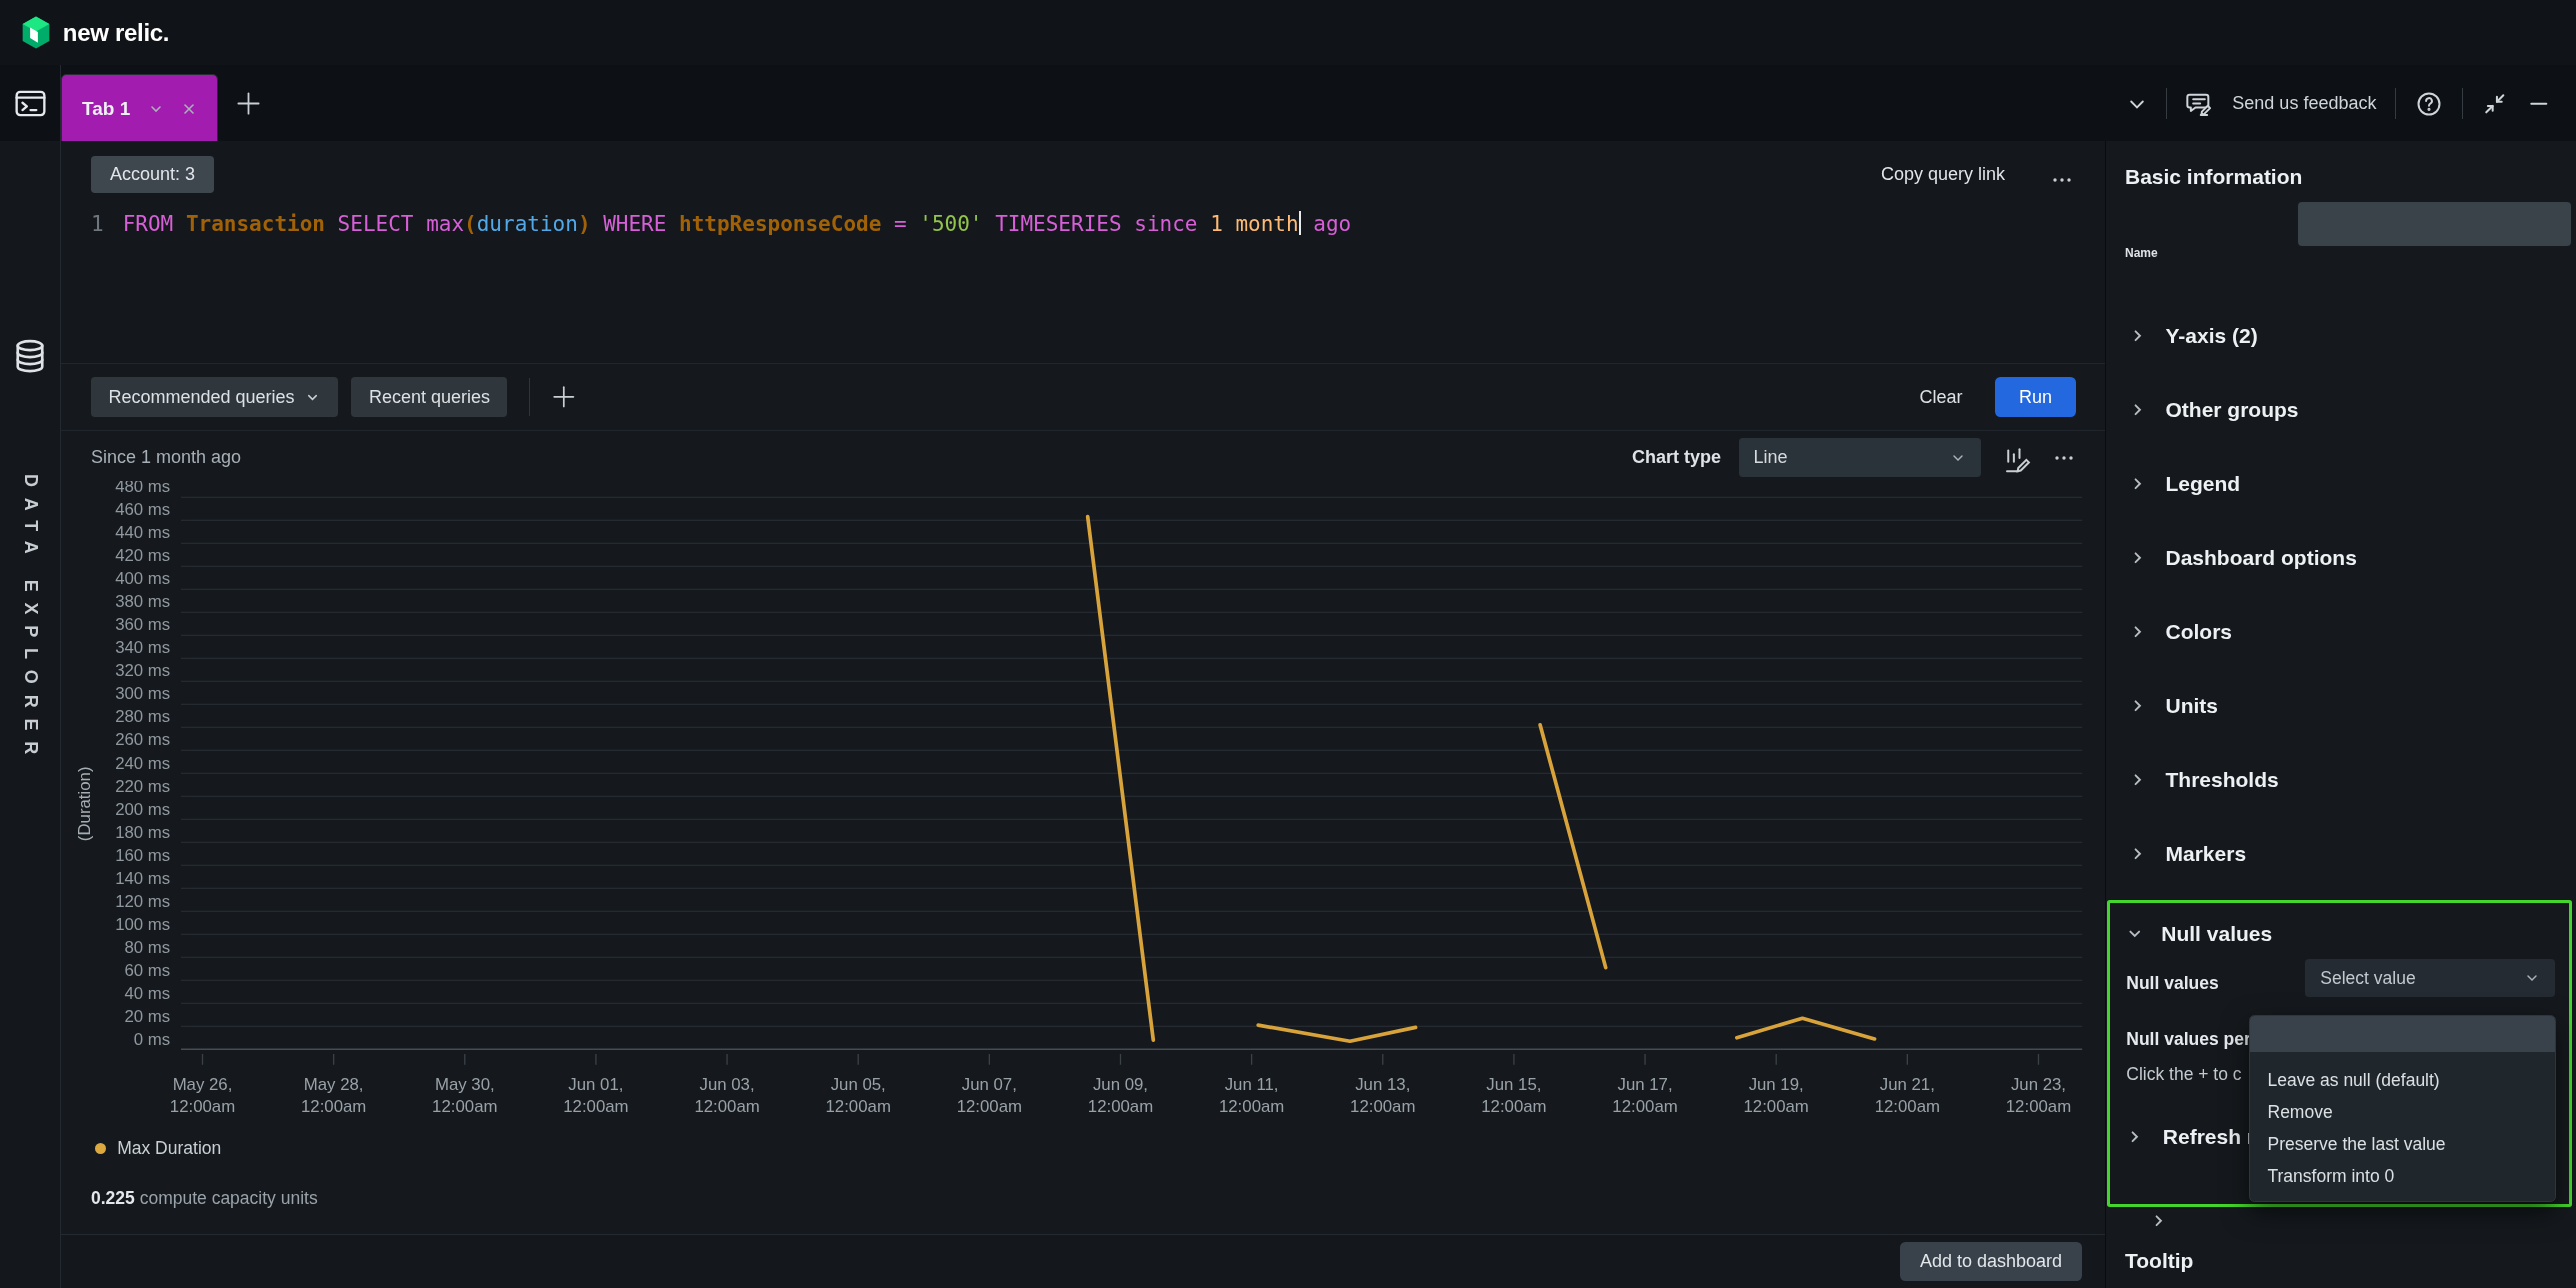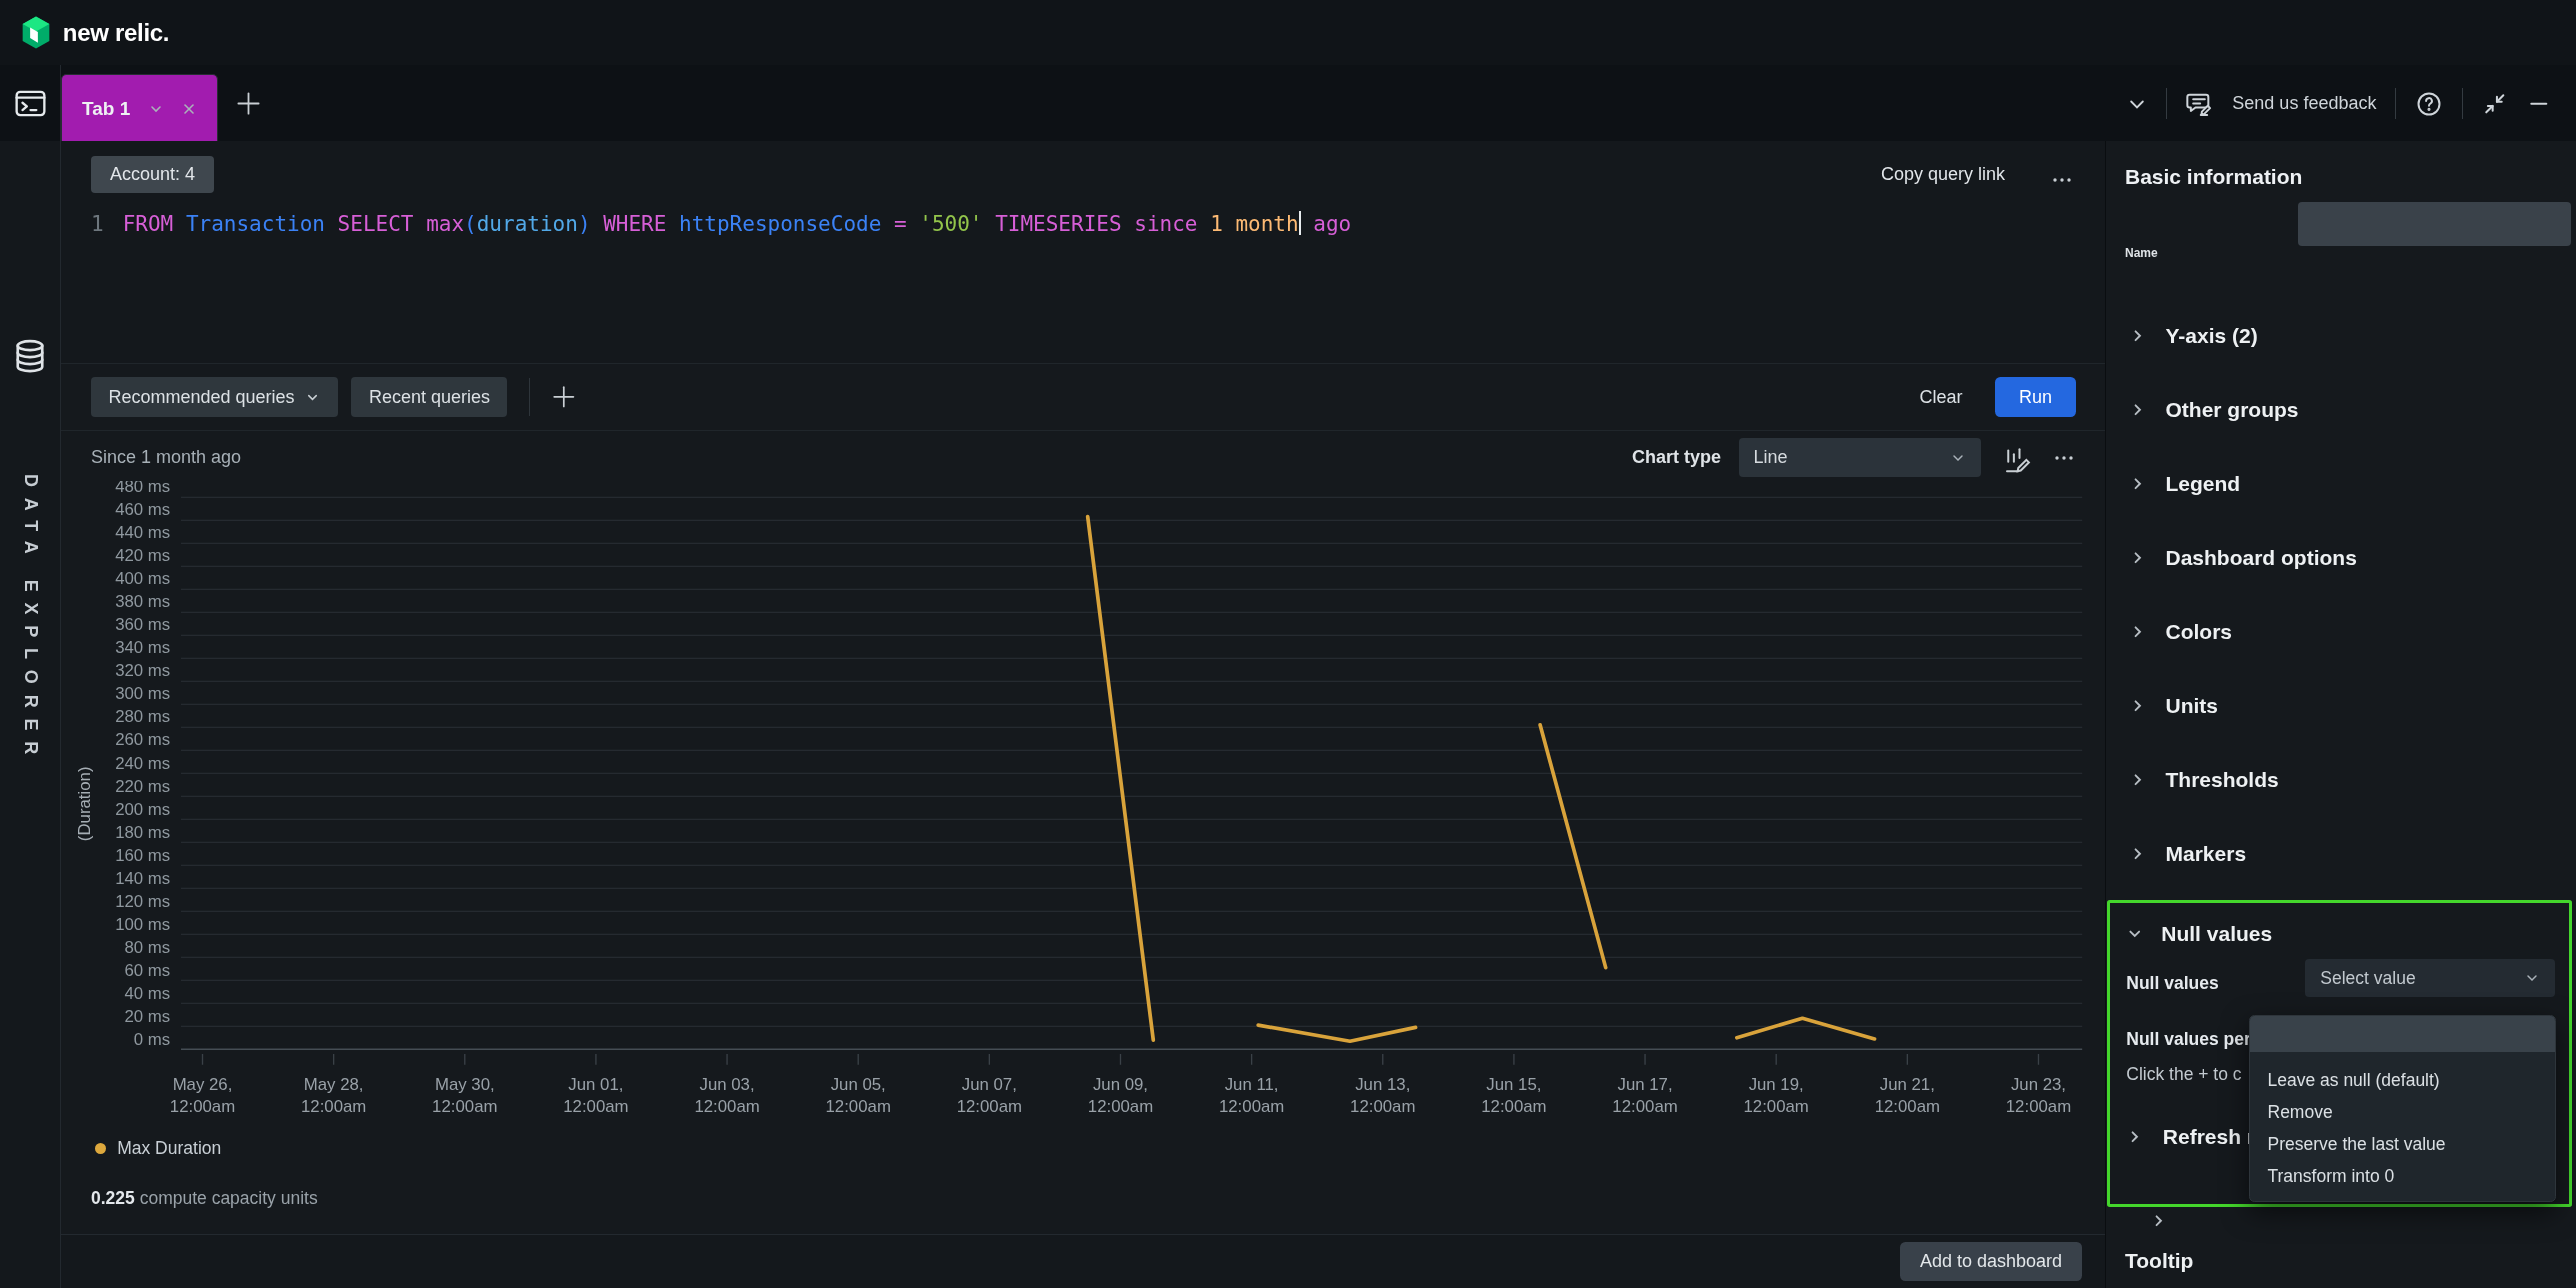--- a/index.html
+++ b/index.html
@@ -27,21 +27,21 @@
   .rail-text{position:absolute;left:50%;top:333px;transform:translateX(-50%);writing-mode:vertical-rl;text-orientation:mixed;font-size:18px;font-weight:600;letter-spacing:10.8px;color:#c6ccd2;white-space:pre;}
 
   
   .main{position:absolute;left:61px;top:141px;width:2045px;height:1147px;background:#15191d;}
   .query-panel{position:absolute;left:0;top:0;width:100%;height:222px;background:#14181c;}
   .chip{position:absolute;left:30px;top:15px;background:#3f474e;border-radius:4px;padding:8px 19px;font-size:18px;color:#e2e6ea;}
   .copy-link{position:absolute;right:101px;top:23px;font-size:18px;color:#e2e6ea;}
   .dots-btn{position:absolute;right:32px;top:27px;color:#c9cfd4;}
   .code-row{position:absolute;left:30px;top:70px;font-family:"DejaVu Sans Mono", monospace;font-size:21px;white-space:pre;display:flex;align-items:center;}
   .ln{color:#6d767d;margin-right:19px;}
-  .tok-kw{color:#d75fd7;} .tok-plain{color:#3b82f6;} .tok-attr{color:#52a9e8;} .tok-str{color:#93c54b;} .tok-num{color:#fdba74;}
+  .tok-kw{color:#d75fd7;} .tok-plain{color:#a16207;font-weight:bold;} .tok-attr{color:#52a9e8;} .tok-str{color:#93c54b;} .tok-num{color:#fdba74;}
   .caret{display:inline-block;width:2px;height:24px;background:#e8ecef;vertical-align:-4px;}
 
   .toolbar{position:absolute;left:0;top:222px;width:100%;height:67px;display:flex;align-items:center;padding:0 30px;gap:13.5px;border-top:0.7px solid #20262b;}
   .gbtn{display:flex;align-items:center;gap:10.8px;background:#2f373d;border-radius:4px;padding:9.4px 17.5px;font-size:18px;color:#dce1e5;}
   .tb-sep{width:0.7px;height:38px;background:#2e353b;margin:0 8px;}
   .spacer{flex:1;}
   .clear-btn{font-size:18px;color:#dce1e5;margin-right:19px;}
   .run-btn{background:#2468e0;color:#ffffff;font-size:18px;border-radius:5.4px;padding:9.4px 24px;}
 
   .chart-header{position:absolute;left:0;top:289px;width:100%;height:54px;display:flex;align-items:center;padding:0 30px;border-top:0.7px solid #20262b;}
@@ -184,21 +184,21 @@
         <path d="M5 9.5 v4 c0 1.4 3.1 2.6 7 2.6 s7 -1.2 7 -2.6 v-4"></path>
         <path d="M5 13.5 v4 c0 1.4 3.1 2.6 7 2.6 s7 -1.2 7 -2.6 v-4"></path>
       </svg>
     </span>
     <div class="rail-text">DATA EXPLORER</div>
   </div>
 
   <div class="main">
 
     <div class="query-panel">
-      <span class="chip">Account: 4</span>
+      <span class="chip">Account: 3</span>
       <span class="copy-link">Copy query link</span>
       <span class="dots-btn icon">
         <svg width="24" height="24" viewBox="0 0 24 24" fill="currentColor">
             <circle cx="5" cy="12" r="1.7"></circle>
             <circle cx="12" cy="12" r="1.7"></circle>
             <circle cx="19" cy="12" r="1.7"></circle>
           </svg>
       </span>
       <div class="code-row">
         <span class="ln">1</span>

